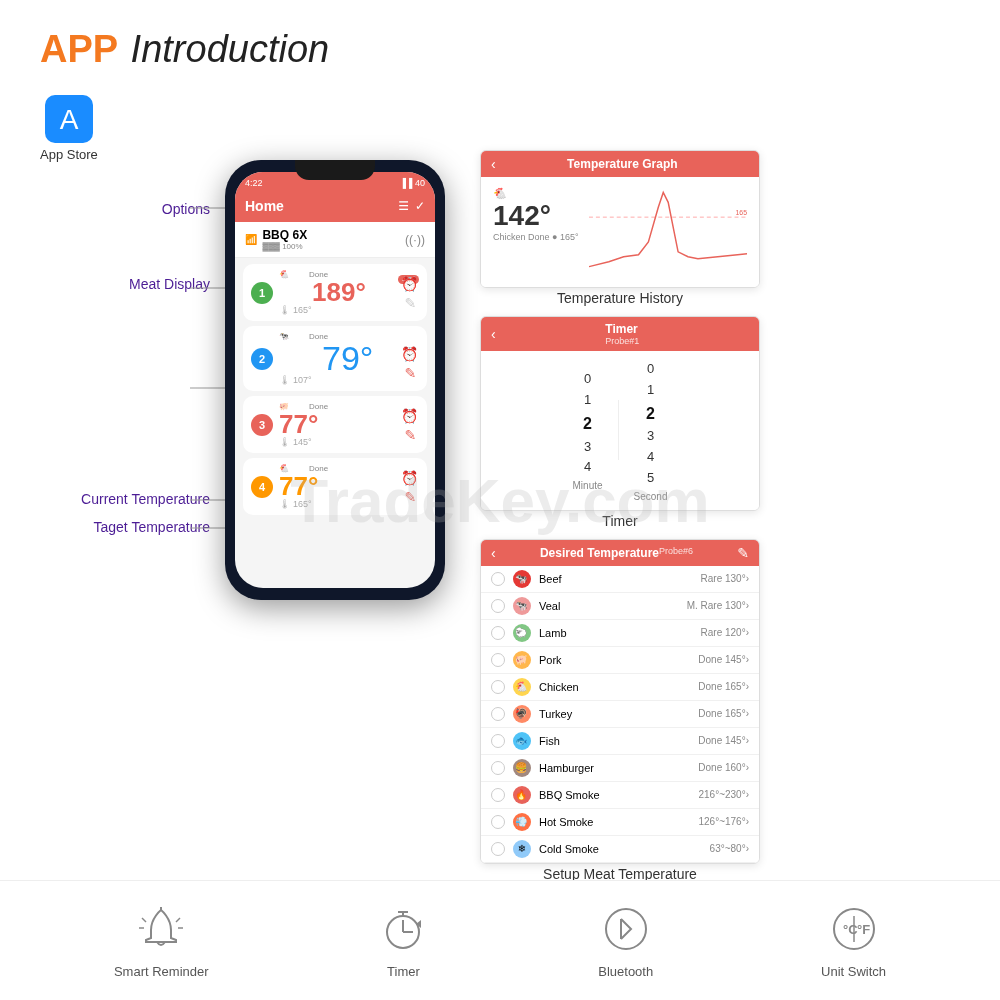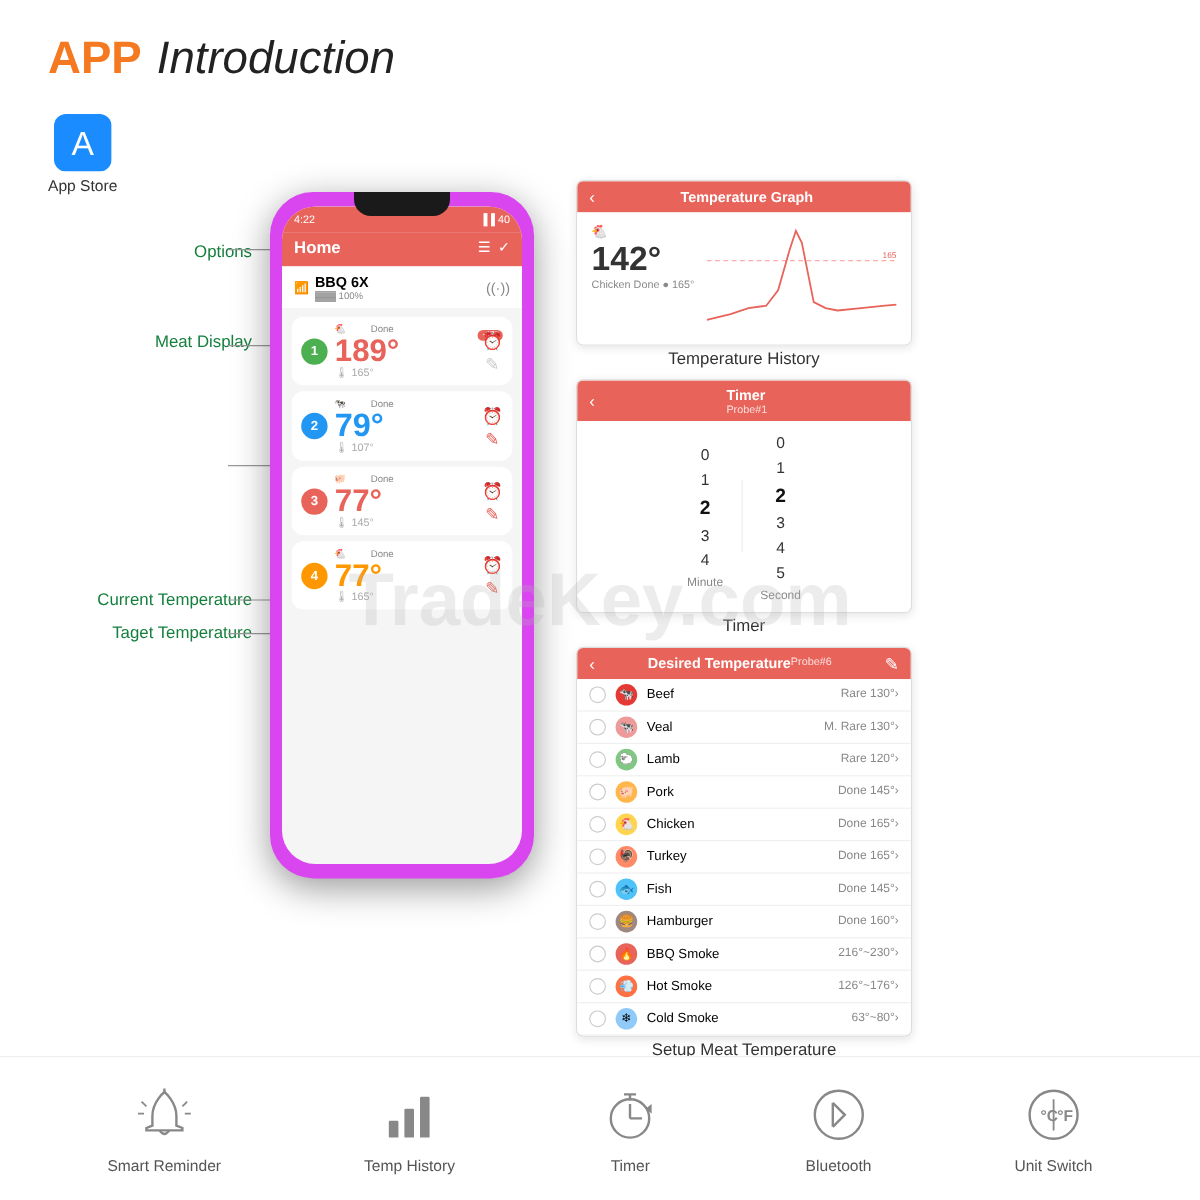--- a/index.html
+++ b/index.html
@@ -66,36 +66,36 @@
     
     .labels-left {
       width: 200px;
       position: relative;
       flex-shrink: 0;
     }
     .label-item {
       position: absolute;
       right: 10px;
       font-size: 14px;
-      color: #15803d;
+      color: #4c1d95;
       text-align: center;
       line-height: 1.4;
     }
 
     
     .phone-container {
       width: 230px;
       flex-shrink: 0;
       position: relative;
       margin-top: -10px;
     }
     .phone-outer {
       width: 220px;
-      height: 572px;
-      background: #d946ef;
+      height: 440px;
+      background: #0f172a;
       border-radius: 36px;
       padding: 12px 10px;
       position: relative;
       box-shadow: 0 8px 30px rgba(0,0,0,0.4);
       margin: 0 auto;
     }
     .phone-notch {
       width: 80px;
       height: 20px;
       background: #1a1a1a;
@@ -416,40 +416,40 @@
 
         <div class="probe-cards">
 
           <div class="probe-card">
             <div class="probe-num" style="background:#4caf50;">1</div>
             <div>
               <div style="font-size:8px;color:#888;display:flex;gap:20px;">
                 <span>🐔</span>
                 <span style="color:#888;">Done</span>
               </div>
-              <div style="font-size:26px;font-weight:bold;color:#e8635a;line-height:1;">189°</div>
+              <div style="font-size:26px;font-weight:bold;color:#e8635a;line-height:1;margin-left:33px;">189°</div>
               <div style="font-size:9px;color:#aaa;">🌡 165°</div>
             </div>
             <div style="position:absolute;top:4px;right:8px;">
               <span style="background:#e8635a;color:white;font-size:7px;padding:1px 4px;border-radius:6px;">-47°</span>
             </div>
             <div style="position:absolute;right:8px;bottom:10px;display:flex;flex-direction:column;gap:3px;align-items:center;">
               <span style="font-size:14px;color:#ccc;">⏰</span>
               <span style="font-size:14px;color:#ccc;">✎</span>
             </div>
           </div>
 
           <div class="probe-card">
             <div class="probe-num" style="background:#2196f3;">2</div>
             <div>
               <div style="font-size:8px;color:#888;display:flex;gap:20px;">
                 <span>🐄</span>
                 <span style="color:#888;">Done</span>
               </div>
-              <div style="font-size:27px;font-weight:bold;color:#2196f3;line-height:1;">79°</div>
+              <div style="font-size:34px;font-weight:normal;color:#2196f3;line-height:1;margin-left:43px;">79°</div>
               <div style="font-size:9px;color:#aaa;">🌡 107°</div>
             </div>
             <div style="position:absolute;right:8px;bottom:10px;display:flex;flex-direction:column;gap:3px;align-items:center;">
               <span style="font-size:14px;color:#ccc;">⏰</span>
               <span style="font-size:14px;color:#e8635a;">✎</span>
             </div>
           </div>
 
           <div class="probe-card">
             <div class="probe-num" style="background:#e8635a;">3</div>
@@ -651,30 +651,20 @@
 
         <line x1="10" y1="18" x2="6" y2="14" stroke="#888" stroke-width="1.5"></line>
         <line x1="40" y1="18" x2="44" y2="14" stroke="#888" stroke-width="1.5"></line>
         <line x1="8" y1="24" x2="3" y2="24" stroke="#888" stroke-width="1.5"></line>
         <line x1="42" y1="24" x2="47" y2="24" stroke="#888" stroke-width="1.5"></line>
       </svg>
     </div>
     <span class="bottom-label">Smart Reminder</span>
   </div>
 
-  <div class="bottom-item">
-    <div class="bottom-icon">
-      <svg width="50" height="50" viewBox="0 0 50 50">
-        <rect x="8" y="30" width="8" height="14" fill="#888" rx="1"></rect>
-        <rect x="21" y="20" width="8" height="24" fill="#888" rx="1"></rect>
-        <rect x="34" y="10" width="8" height="34" fill="#888" rx="1"></rect>
-      </svg>
-    </div>
-    <span class="bottom-label">Temp History</span>
-  </div>
 
   <div class="bottom-item">
     <div class="bottom-icon">
       <svg width="50" height="50" viewBox="0 0 50 50">
         <circle cx="25" cy="28" r="16" fill="none" stroke="#888" stroke-width="2"></circle>
         <line x1="25" y1="28" x2="25" y2="16" stroke="#888" stroke-width="2"></line>
         <line x1="25" y1="28" x2="35" y2="28" stroke="#888" stroke-width="2"></line>
         <line x1="20" y1="8" x2="30" y2="8" stroke="#888" stroke-width="2"></line>
         <line x1="25" y1="8" x2="25" y2="13" stroke="#888" stroke-width="2"></line>
 

